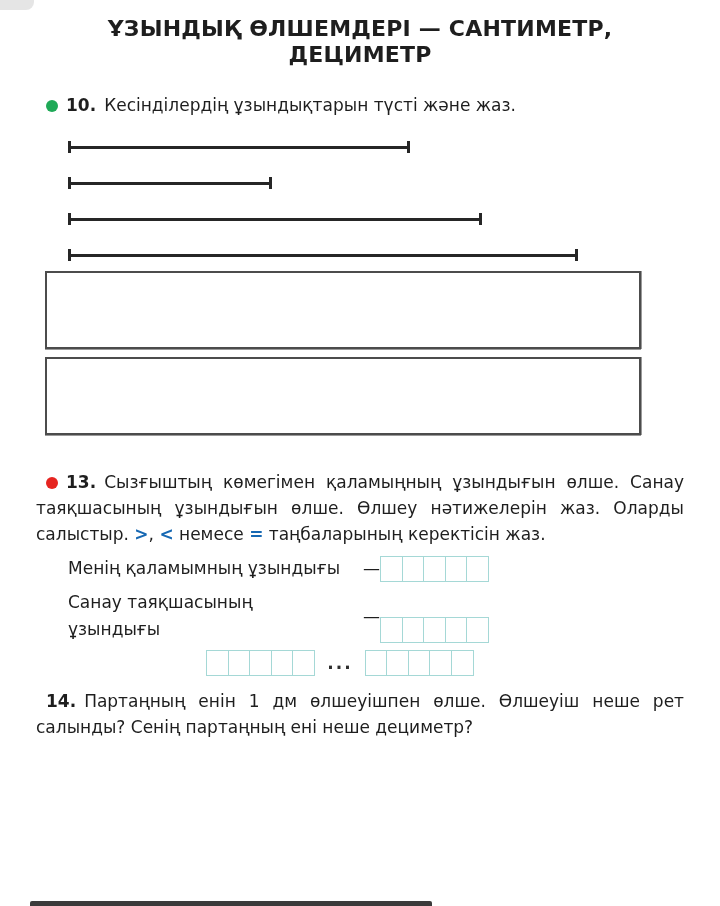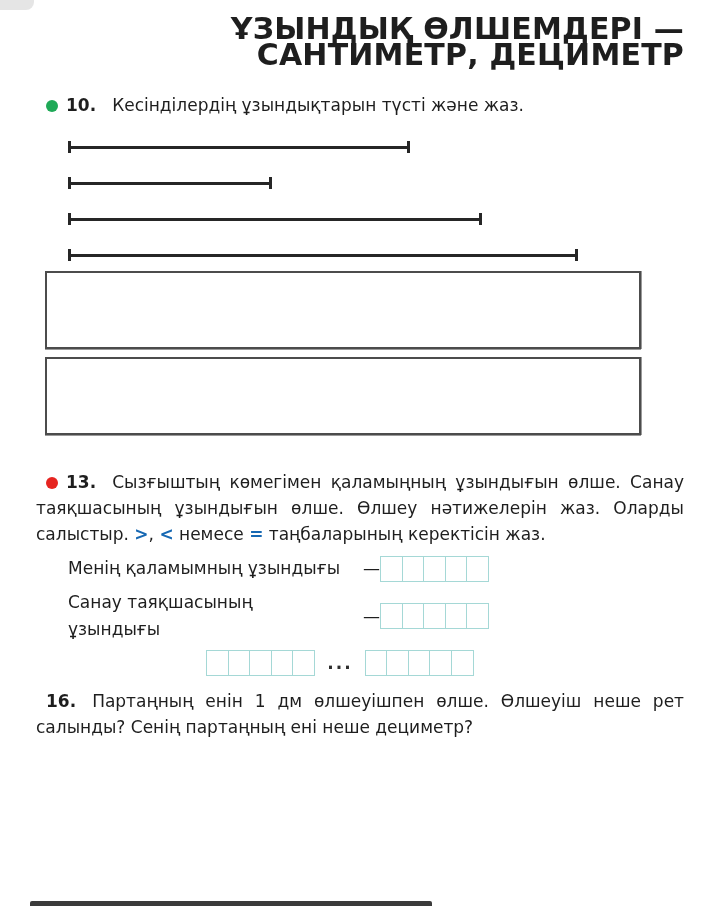--- a/index.html
+++ b/index.html
@@ -22,29 +22,29 @@
     color:var(--text);
     font-size:17px;
     line-height:26px;
   }
   .scan-shadow{
     position:absolute;top:0;left:0;width:34px;height:10px;
     background:#cfcfcf;opacity:.55;border-bottom-right-radius:8px;
   }
   .title{
     margin:16px 0 0 0;
-    text-align:right;
+    text-align:center;
     font-weight:bold;
-    font-size:30px;
+    font-size:22px;
     line-height:26px;
     letter-spacing:.2px;
   }
   p{margin:0;text-align:justify;}
   .task{text-indent:10px;}
-  .num{font-weight:bold;padding-right:16px;}
+  .num{font-weight:bold;padding-right:8px;}
   .bullet{
     display:inline-block;width:12px;height:12px;border-radius:50%;
     margin-right:8px;vertical-align:-1px;
   }
   .sym{color:var(--blue);font-weight:bold;}
   .p10{margin-top:24px;}
   .segments{margin-top:23px;margin-left:32px;}
   .segment{position:relative;height:12px;margin-bottom:24px;}
   .segment:last-child{margin-bottom:0;}
   .segment .bar{position:absolute;left:0;right:0;top:5px;height:3px;background:var(--seg);}
@@ -58,21 +58,21 @@
     width:592px;height:74px;
     border:2px solid var(--box-border);
     background:#fff;
     box-shadow:0 1px 0 #9a9a9a, 1px 0 0 #9a9a9a;
   }
   .p12{margin-top:22px;}
   .box2{margin-top:8px;}
   .p13{margin-top:34px;}
   .cellrow{display:flex;align-items:center;margin-left:32px;}
   .row1{margin-top:8px;}
-  .row2{margin-top:7px;}
+  .row2{margin-top:7px;align-items:flex-end;}
   .row3{margin-top:7px;margin-left:0;justify-content:center;padding-right:40px;}
   .rowlabel{
     width:312px;display:flex;justify-content:space-between;
     align-items:center;line-height:27px;gap:21px;
   }
   .cellgroup{display:flex;}
   .cell{
     width:21px;height:24px;background:#fff;
     border:1.5px solid var(--cell-border);
     margin-left:-1.5px;
@@ -168,16 +168,16 @@
     <span class="ellipsis">...</span>
     <div class="cellgroup">
         <div class="cell"></div>
         <div class="cell"></div>
         <div class="cell"></div>
         <div class="cell"></div>
         <div class="cell"></div>
       </div>
   </div>
 
-  <p class="task p14"><span class="num">16.</span><span>Партаңның енін 1 дм өлшеуішпен өлше. Өлшеуіш неше рет салынды? Сенің партаңның ені неше дециметр?</span></p>
+  <p class="task p14"><span class="num">14.</span><span>Партаңның енін 1 дм өлшеуішпен өлше. Өлшеуіш неше рет салынды? Сенің партаңның ені неше дециметр?</span></p>
 
   <div class="bottom-strip"></div>
 </div>
 
 </body></html>

